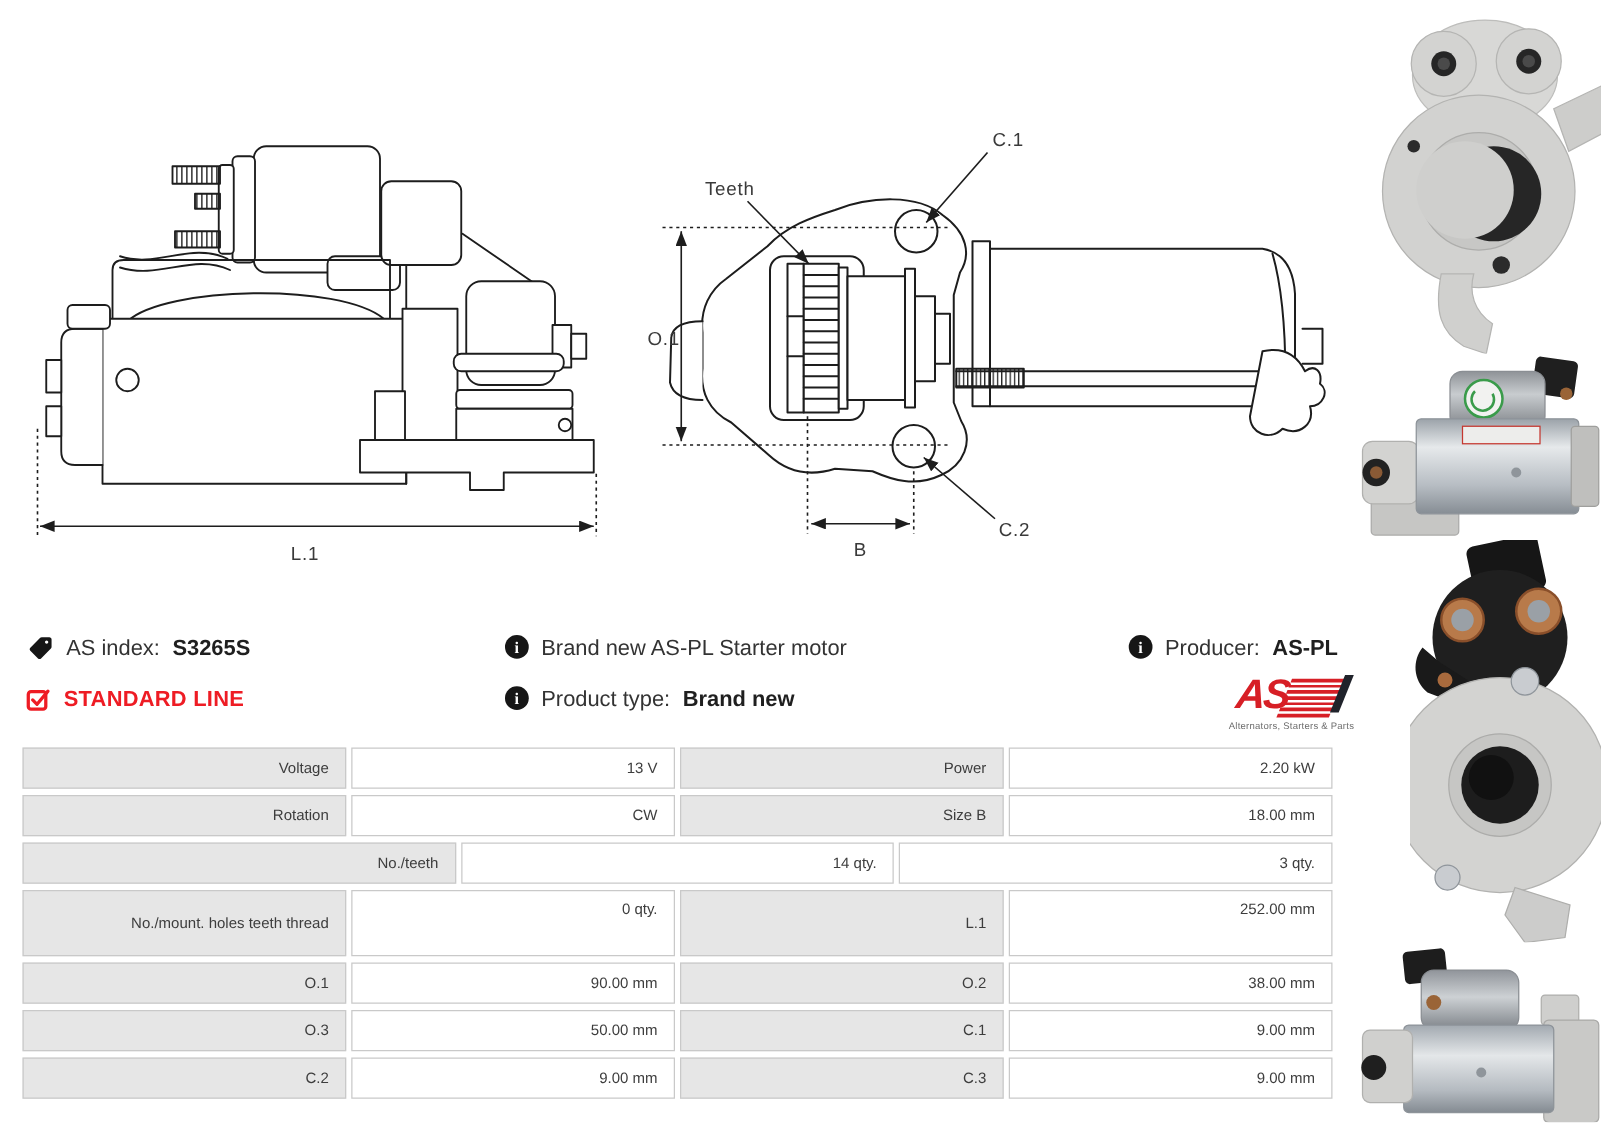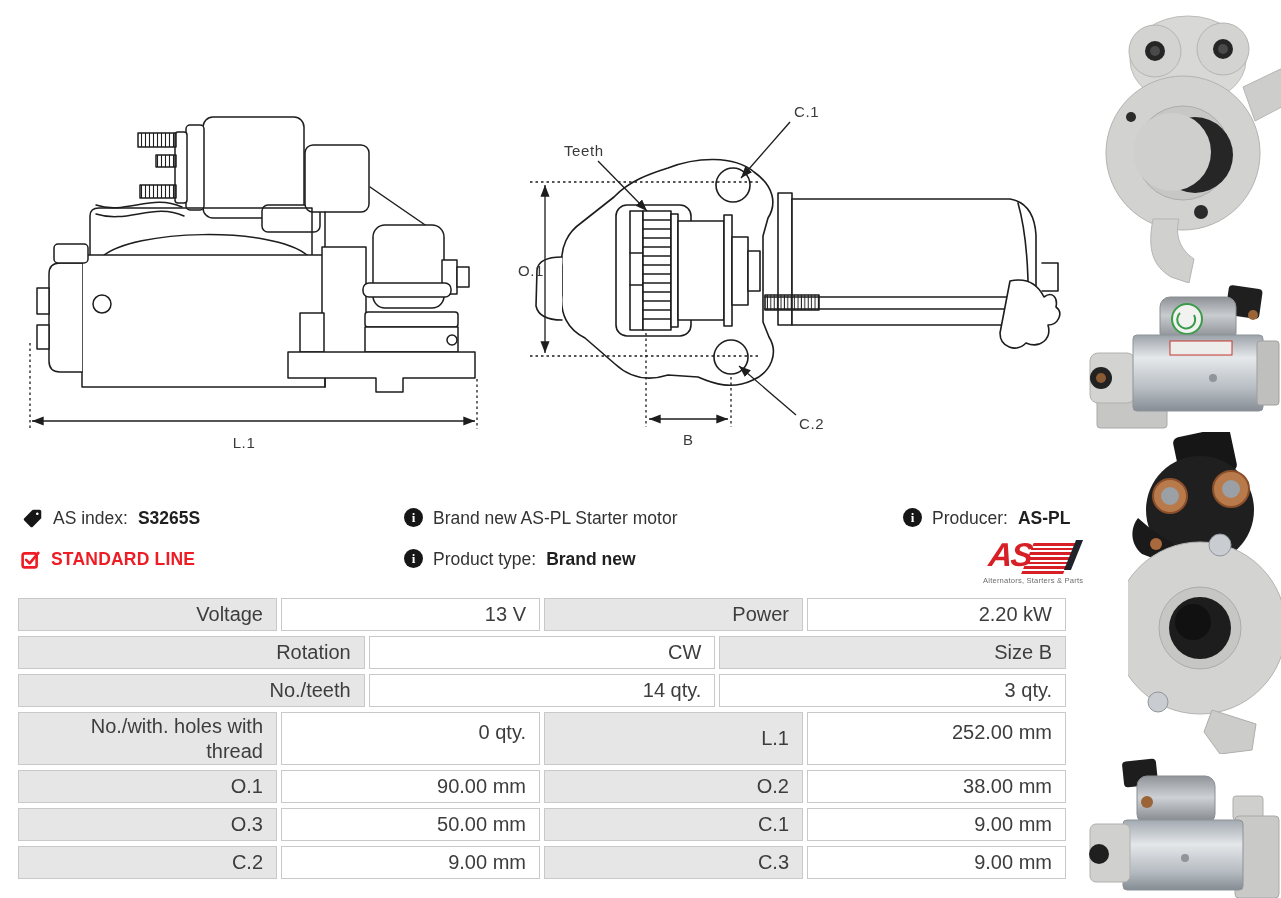--- a/index.html
+++ b/index.html
@@ -30,21 +30,21 @@
   .as-logo .stripes{position:absolute;right:10px;top:5px;width:42px;transform:skewX(-22deg);}
   .as-logo .stripes i{display:block;height:2.6px;background:#d71f26;margin-bottom:2.1px;}
   .as-logo .slash{position:absolute;right:2px;top:2px;width:7px;height:30px;background:#20232b;transform:skewX(-22deg);}
   .as-logo .tagline{margin-top:2px;font-size:7.6px;color:#6d6d6d;letter-spacing:.2px;white-space:nowrap;}
   
   .spec-table{position:absolute;left:18px;top:598px;width:1048px;}
   .spec-row{display:flex;gap:4px;margin-bottom:5px;}
   .cell{
     flex:1 1 0;box-sizing:border-box;border:1px solid #c9c9c9;height:33px;
     display:flex;align-items:center;justify-content:flex-end;
-    padding:0 13px;font-size:20px;color:#3d3d3d;text-align:right;line-height:1.25;
+    padding:0 13px;font-size:12px;color:#3d3d3d;text-align:right;line-height:1.25;
   }
   .cell.label{background:#e6e6e6;}
   .cell.value{background:#ffffff;}
   .spec-row.tall .cell{height:53px;}
   .spec-row.tall .cell.value{align-items:flex-start;padding-top:7px;}
   
   .photo{position:absolute;overflow:hidden;}
 </style>
 </head>
 <body>
@@ -348,28 +348,29 @@
     <div class="spec-row">
       <div class="cell label">Voltage</div>
       <div class="cell value">13 V</div>
       <div class="cell label">Power</div>
       <div class="cell value">2.20 kW</div>
     </div>
     <div class="spec-row">
       <div class="cell label">Rotation</div>
       <div class="cell value">CW</div>
       <div class="cell label">Size B</div>
+      <div class="cell value">18.00 mm</div>
     </div>
     <div class="spec-row">
       <div class="cell label">No./teeth</div>
       <div class="cell value">14 qty.</div>
       <div class="cell value">3 qty.</div>
     </div>
     <div class="spec-row tall">
-      <div class="cell label">No./with. holes with thread</div>
+      <div class="cell label">No./mount. holes teeth thread</div>
       <div class="cell value">0 qty.</div>
       <div class="cell label">L.1</div>
       <div class="cell value">252.00 mm</div>
     </div>
     <div class="spec-row">
       <div class="cell label">O.1</div>
       <div class="cell value">90.00 mm</div>
       <div class="cell label">O.2</div>
       <div class="cell value">38.00 mm</div>
     </div>

